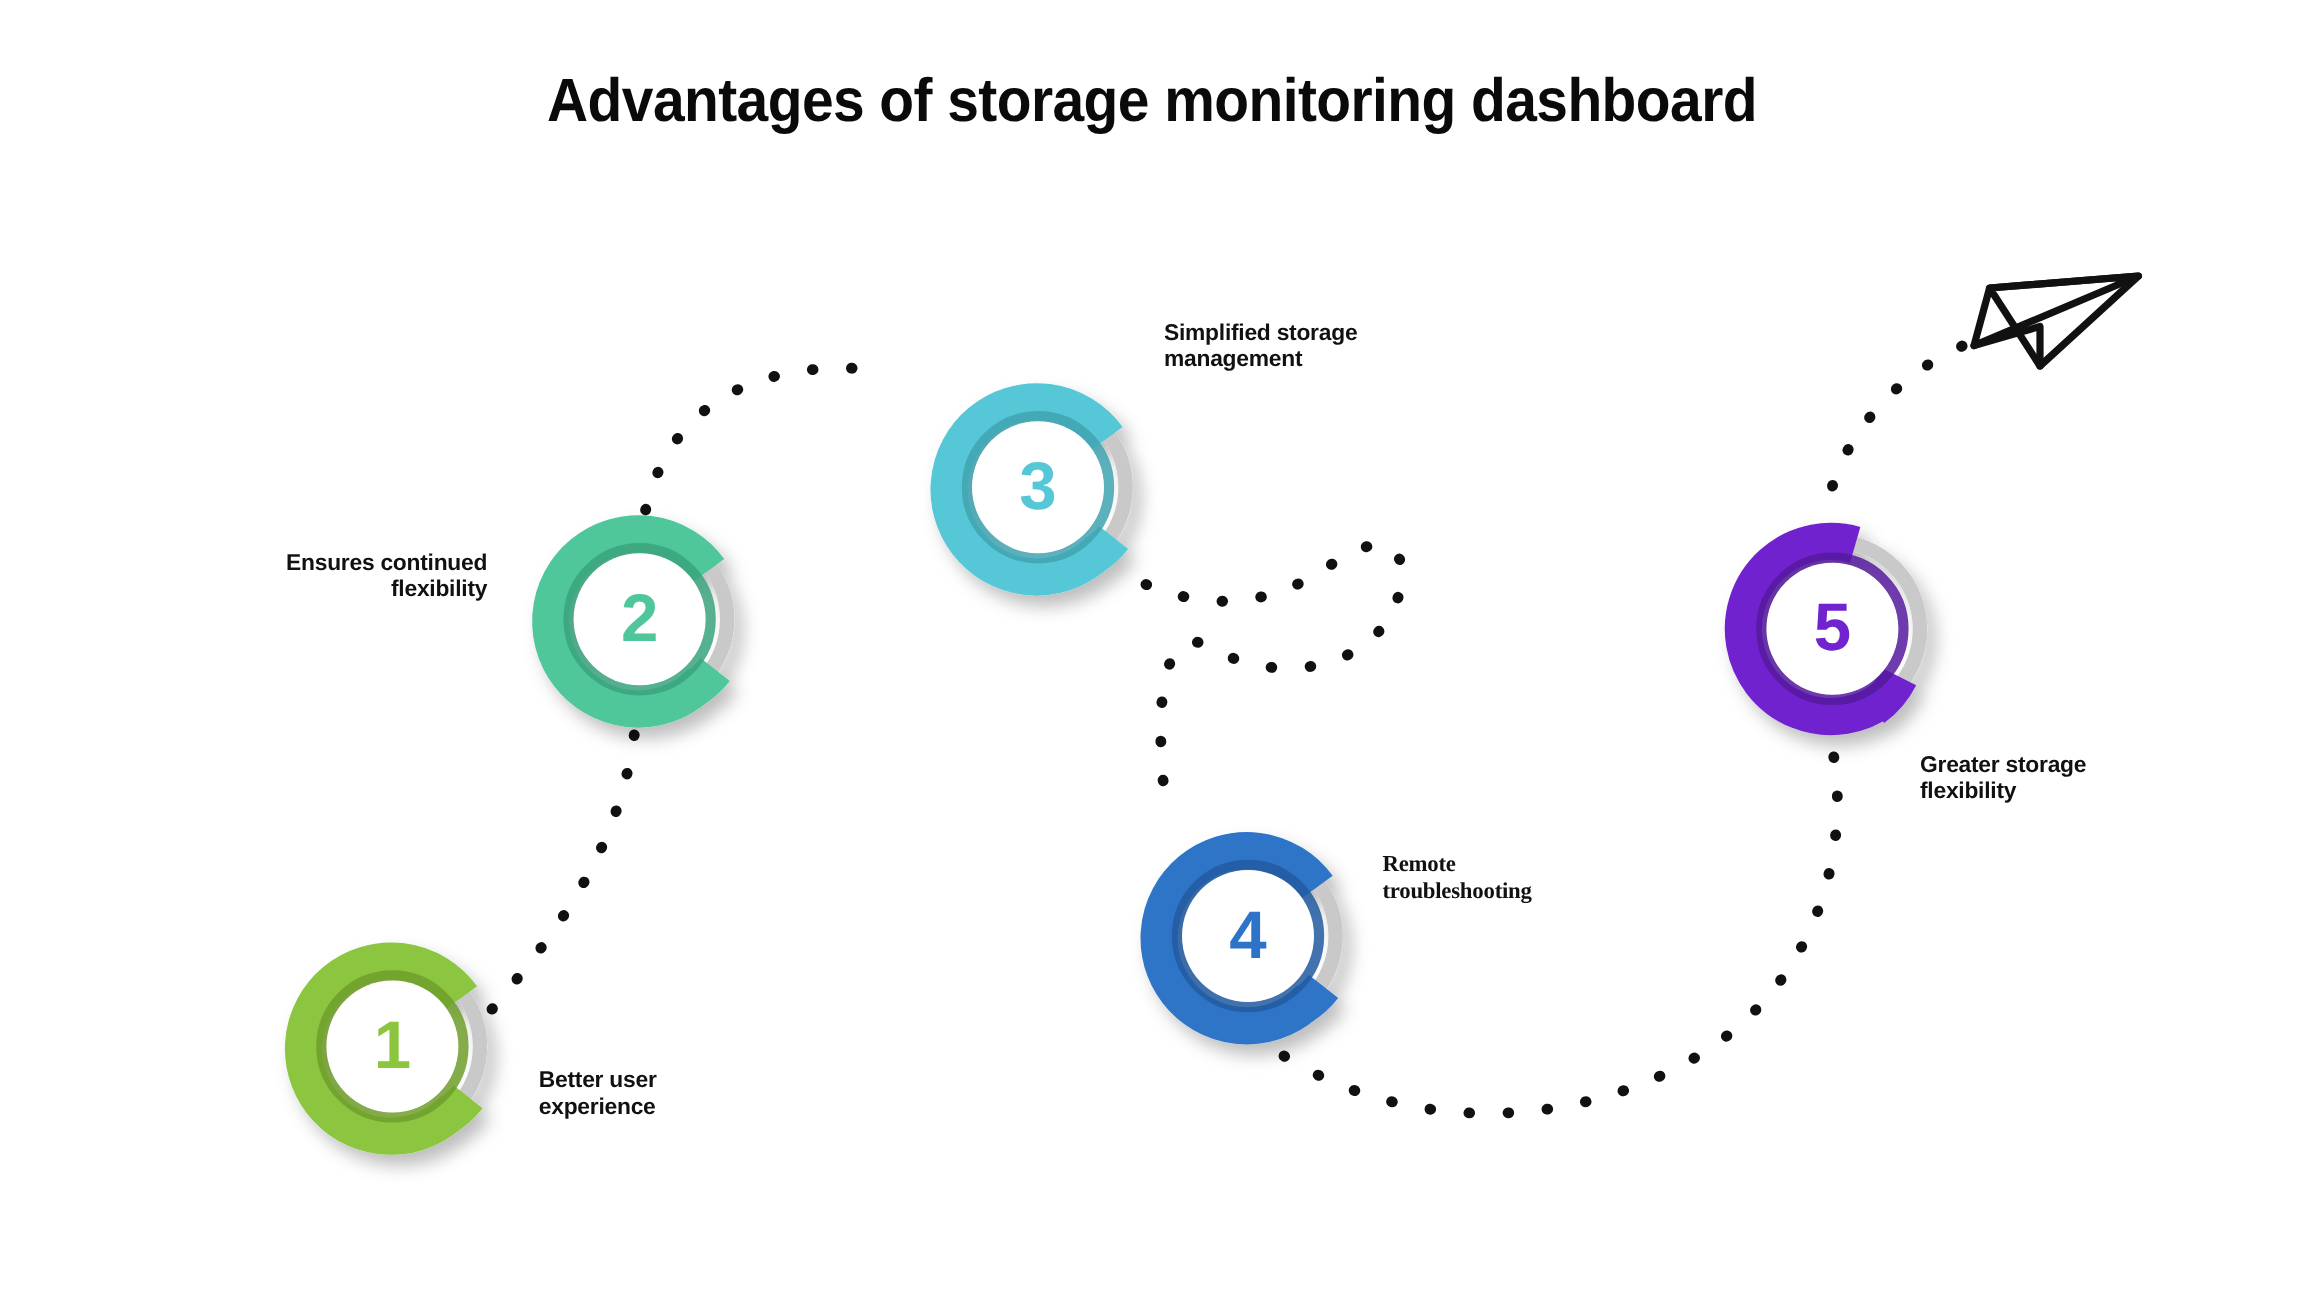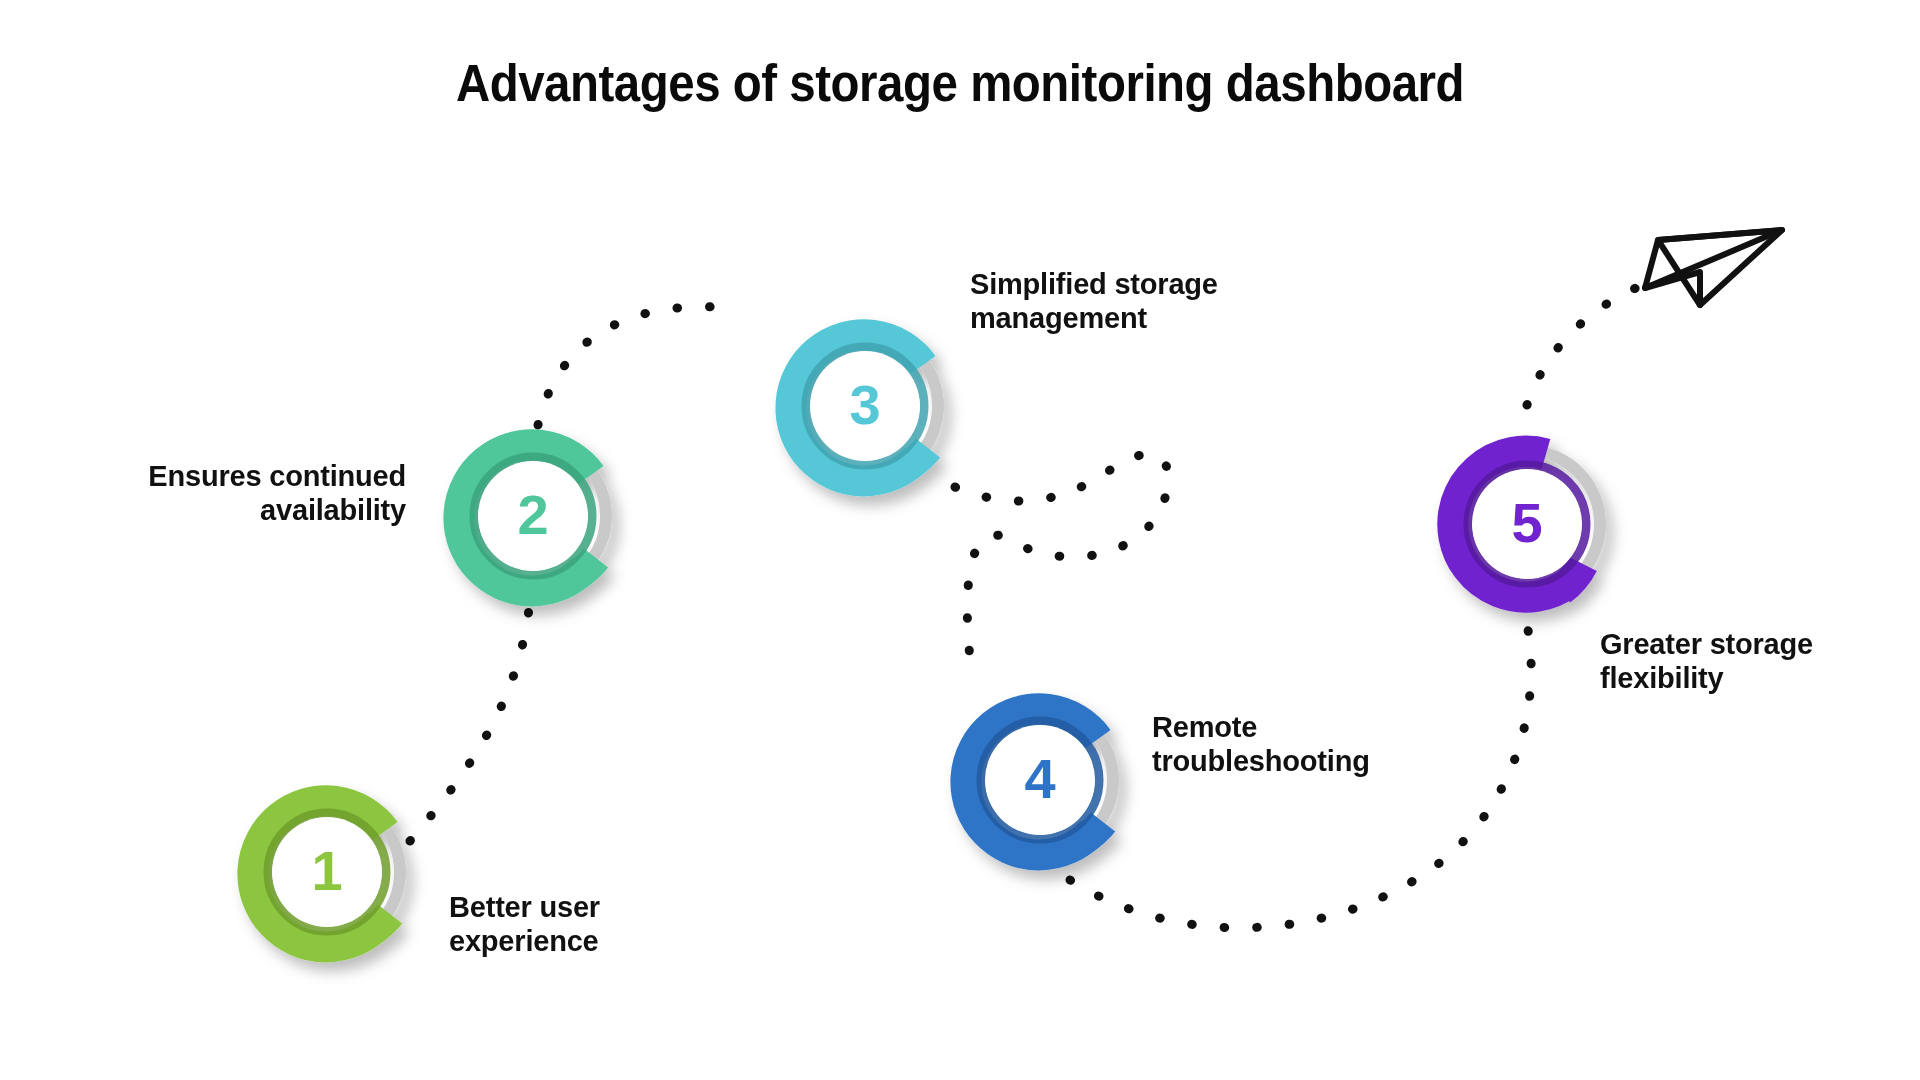--- a/index.html
+++ b/index.html
@@ -57,21 +57,21 @@
     line-height: 1;
     text-align: center;
     user-select: none;
   }
 
   
   .caption {
     position: absolute;
     font-family: "Liberation Sans", sans-serif;
     font-weight: 700;
-    font-size: 29px;
+    font-size: 19px;
     line-height: 1.18;
     color: #111111;
     letter-spacing: -0.2px;
     white-space: pre-line;
   }
   .cap-right { text-align: right; }
   .cap-left  { text-align: left; }
 </style>
 </head>
 <body>
@@ -179,24 +179,24 @@
   <div class="node-num" style="left:815px; top:377px; width:100px; color:#56C7D7;">3</div>
 
   <div class="node-num" style="left:990px; top:751px; width:100px; color:#2D74C8;">4</div>
 
   <div class="node-num" style="left:1477px; top:495px; width:100px; color:#7023CE;">5</div>
 
   <div class="caption cap-left" style="left:449px; top:890px; width:360px;">Better user
 experience</div>
 
   <div class="caption cap-right" style="left:20px; top:459px; width:386px;">Ensures continued
-availability</div>
+flexibility</div>
 
   <div class="caption cap-left" style="left:970px; top:267px; width:400px;">Simplified storage
 management</div>
 
-  <div class="caption cap-left" style="left:1152px; top:710px; width:400px;">Remote
+  <div class="caption cap-left" style="left:1152px; top:710px; width:400px;font-family:Liberation Serif, serif;">Remote
 troubleshooting</div>
 
   <div class="caption cap-left" style="left:1600px; top:627px; width:400px;">Greater storage
 flexibility</div>
 
 </div>
 
 </body></html>

